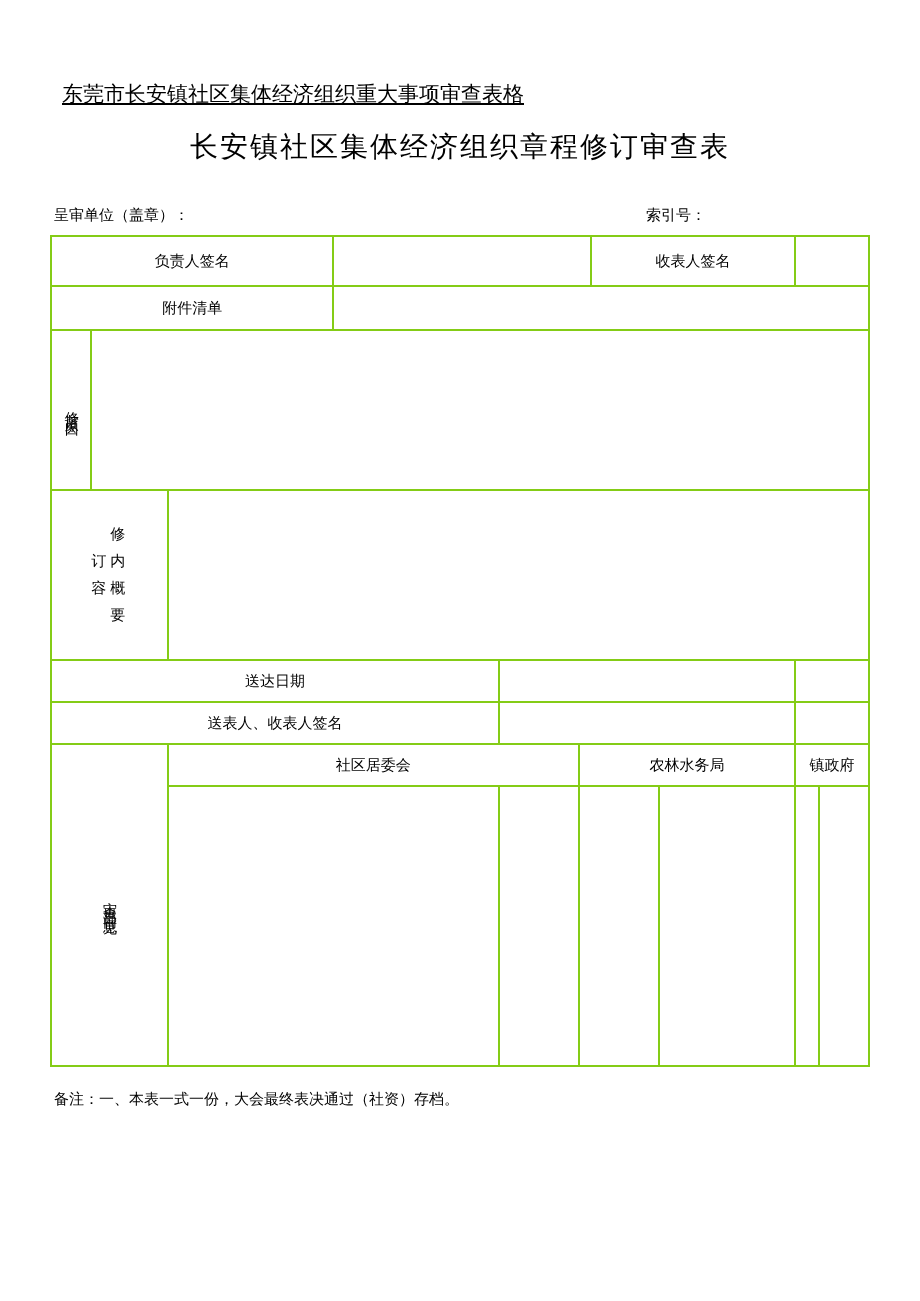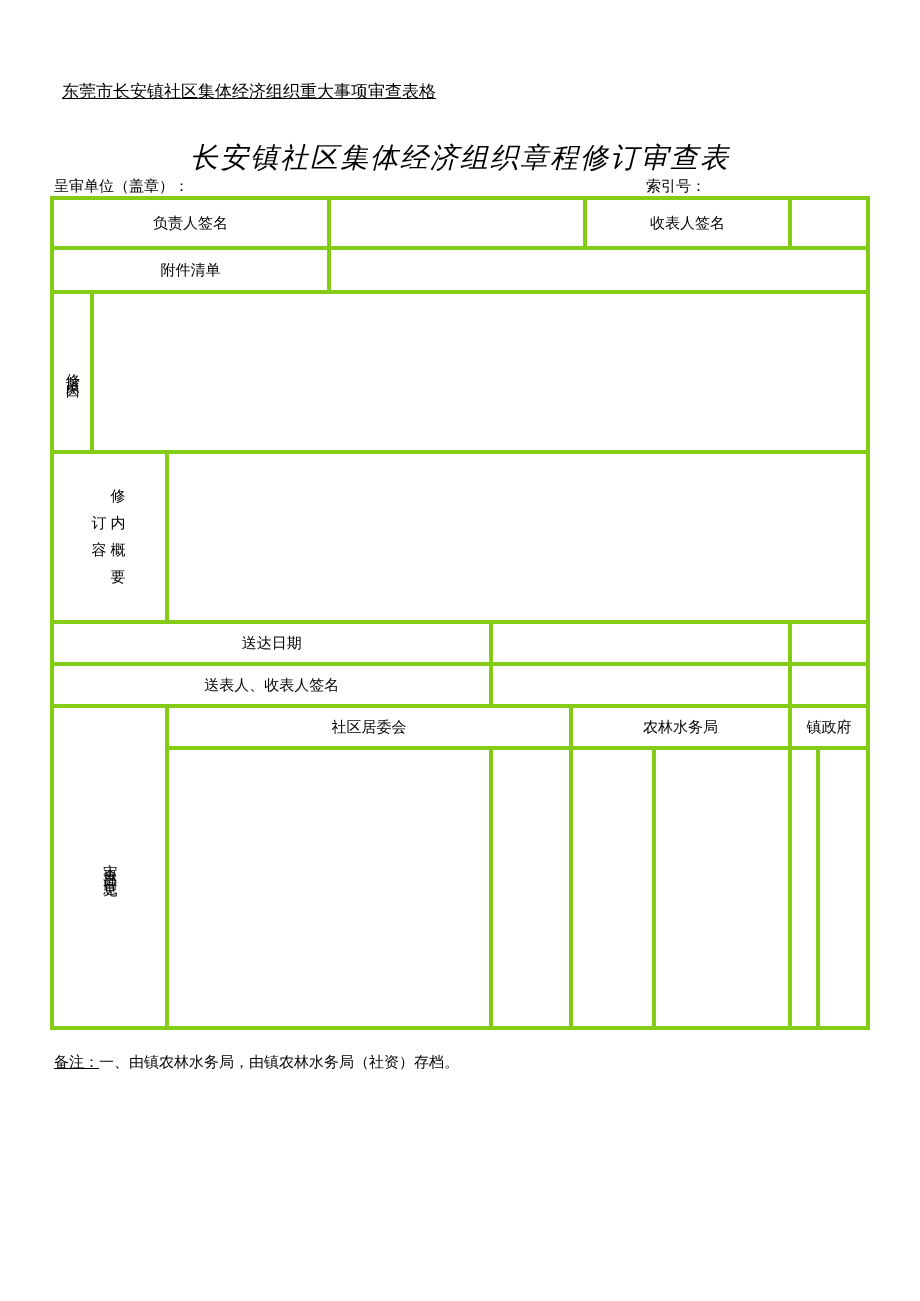--- a/index.html
+++ b/index.html
@@ -10,48 +10,49 @@
     body {
       font-family: "SimSun", "宋体", serif;
       background: #ffffff;
       width: 920px;
       padding: 80px 50px;
       color: #000;
       font-size: 15px;
     }
     .header-text {
       text-decoration: underline;
-      font-size: 17px;
-      margin-bottom: 36px;
+      font-size: 21px;
+      margin-bottom: 20px;
       margin-left: 12px;
     }
     .title {
       text-align: center;
       font-size: 28px;
       font-weight: normal;
+      margin-bottom: 40px;
       letter-spacing: 2px;
-      font-style: italic;
     }
     .pre-table {
       display: flex;
       justify-content: space-between;
+      margin-bottom: 10px;
       padding: 0 4px;
     }
     .pre-table-left {
       flex: 1;
     }
     .pre-table-right {
       width: 220px;
     }
     table {
       width: 100%;
       border-collapse: collapse;
     }
     td {
-      border: 4px solid #84cc16;
+      border: 2px solid #84cc16;
       vertical-align: middle;
       text-align: center;
       padding: 4px;
     }
     .row1 td { height: 50px; }
     .row2 td { height: 44px; margin-left: 16px; }
     .row-reason { height: 160px; }
     .row-content { height: 170px; }
     .row-delivery td { height: 42px; }
     .row-signer td { height: 42px; }
@@ -72,21 +73,20 @@
       margin-top: 18px;
       padding: 0 4px;
       line-height: 1.9;
       font-size: 15px;
     }
     .note-line {
       display: flex;
     }
     .note-prefix {
       white-space: nowrap;
-      text-decoration: underline;
     }
     .note-indent {
       padding-left: 46px;
     }
     .letter-sp {
       letter-spacing: 4px;
     }
   </style>
 </head>
 <body>
@@ -149,15 +149,15 @@
     <td></td>
     <td colspan="2"></td>
     <td style="width:50px;"></td>
   </tr>
 </tbody>
   </table>
 
 <div class="notes">
   <div class="note-line">
     <span class="note-prefix">备注：</span>
-    <span>一、由镇农林水务局，由镇农林水务局（社资）存档。</span>
+    <span>一、本表一式一份，大会最终表决通过（社资）存档。</span>
   </div>
 </div>
 
 </body></html>

